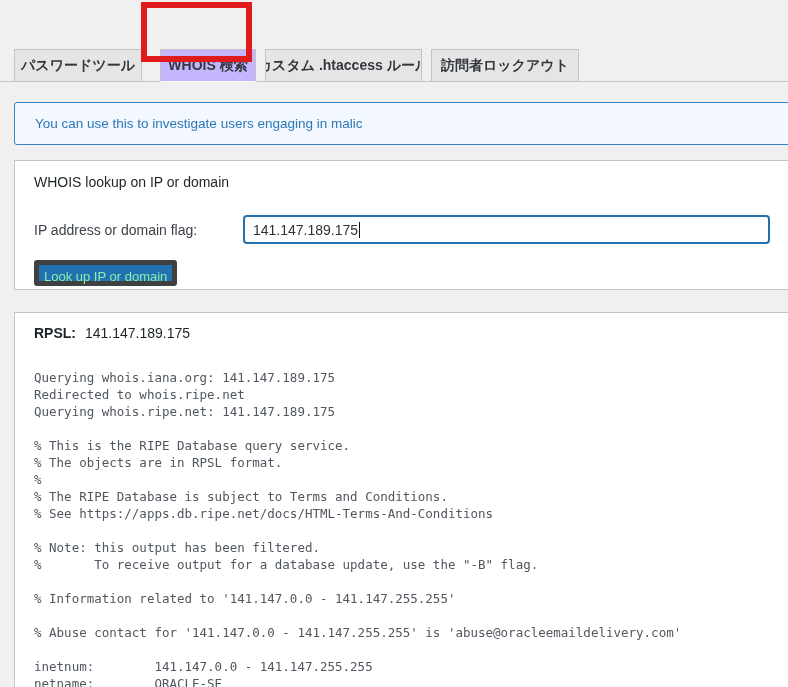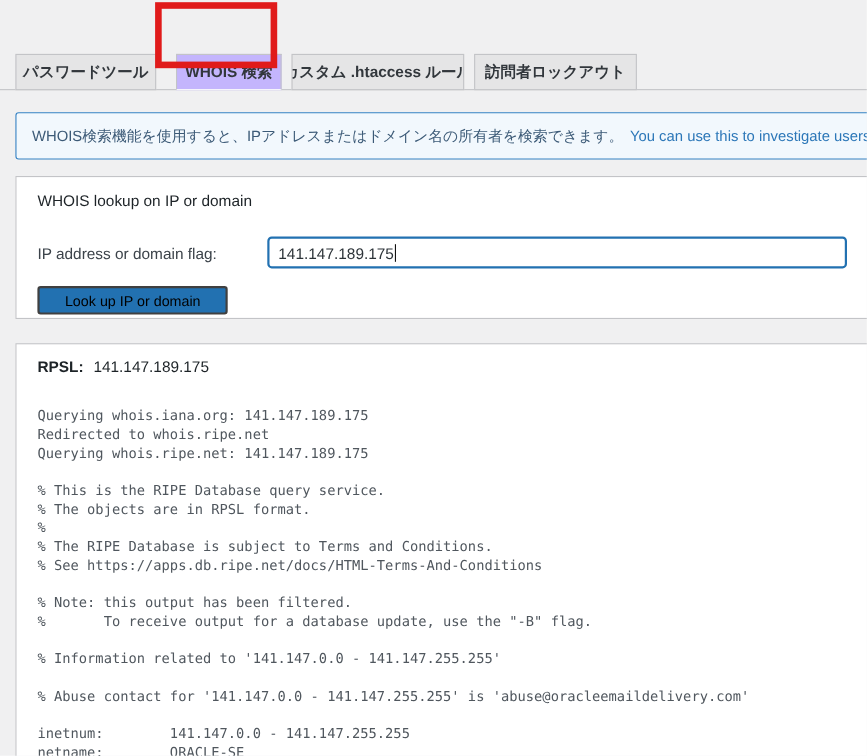--- a/index.html
+++ b/index.html
@@ -111,25 +111,25 @@
     color: #2c3338;
     cursor: text;
   }
   .caret { width: 1px; height: 16px; background: #111; margin-left: 1px; }
   .btn-primary {
     display: inline-block;
     margin-top: 16px;
     box-sizing: border-box;
     height: 26px;
     line-height: 24px;
-    padding: 0 23px;
+    padding: 0 5px;
     background: #2271b1;
-    border: 2px solid #404040;
+    border: 5px solid #404040;
     border-radius: 3px;
-    color: #000000;
+    color: #86efac;
     font-size: 13px;
     cursor: pointer;
   }
 
   .card.result {
     margin-top: 22px;
     padding: 10px 0 14px 19px;
     min-height: 420px;
   }
   .result-title { font-size: 14px; color: #1d2327; line-height: 20px; }
@@ -161,21 +161,20 @@
     </div>
     <div class="tab tab4">
       <span>訪問者ロックアウト</span>
     </div>
     <div class="red-rect"></div>
   </div>
 
   <div class="content">
 
     <div class="notice">
-      <span class="jp">WHOIS検索機能を使用すると、IPアドレスまたはドメイン名の所有者を検索できます。</span>
       <span class="en">You can use this to investigate users engaging in malic</span>
     </div>
 
     <div class="card lookup">
       <div class="card-title">WHOIS lookup on IP or domain</div>
       <div class="form-row">
         <div class="field-label">IP address or domain flag:</div>
         <div class="ip-input">
           <span>141.147.189.175</span>
           <span class="caret"></span>

